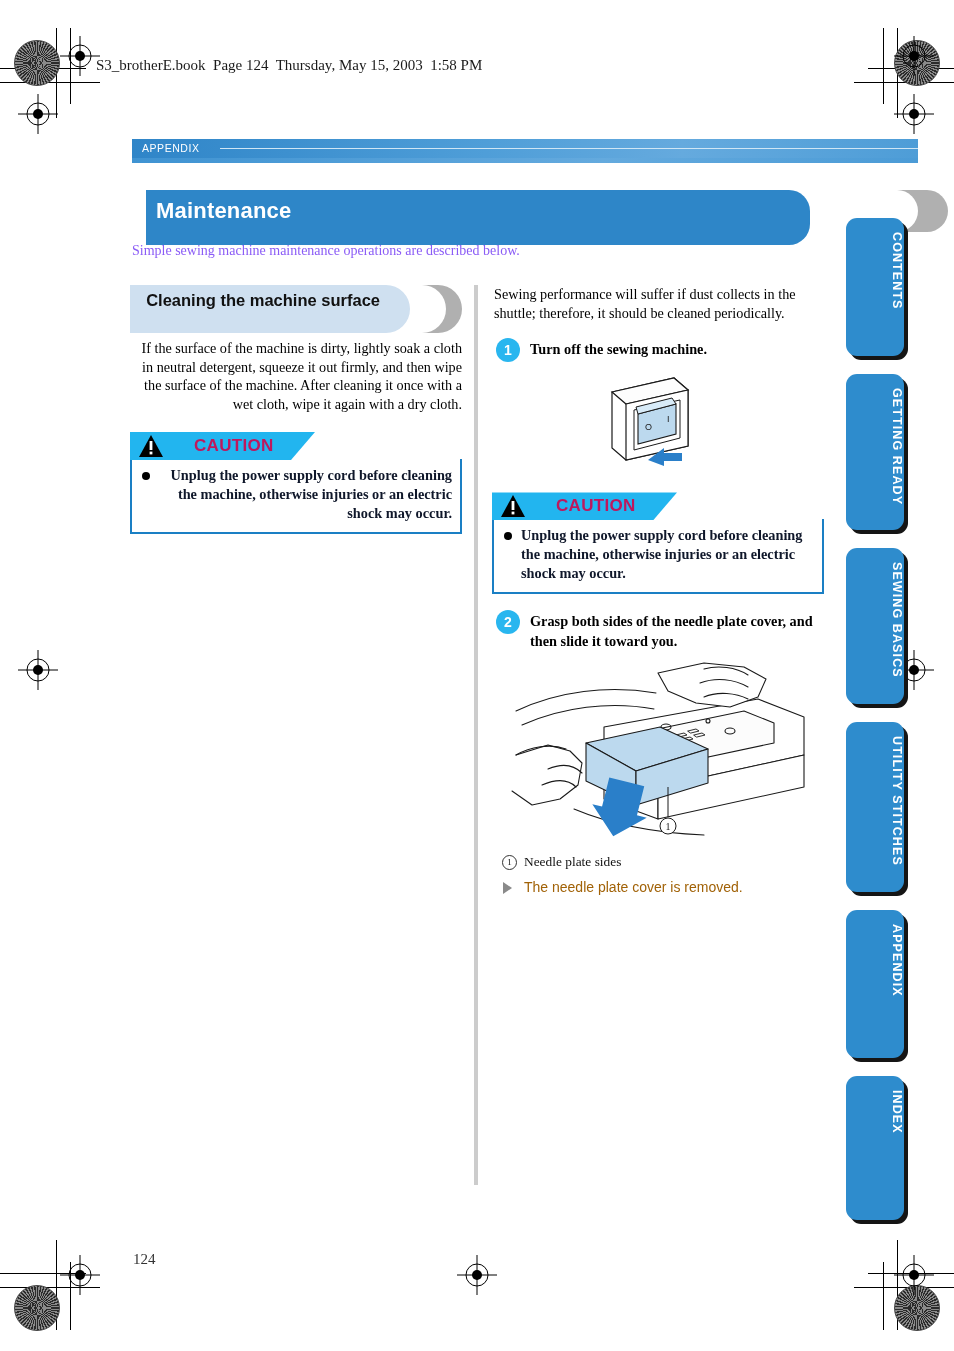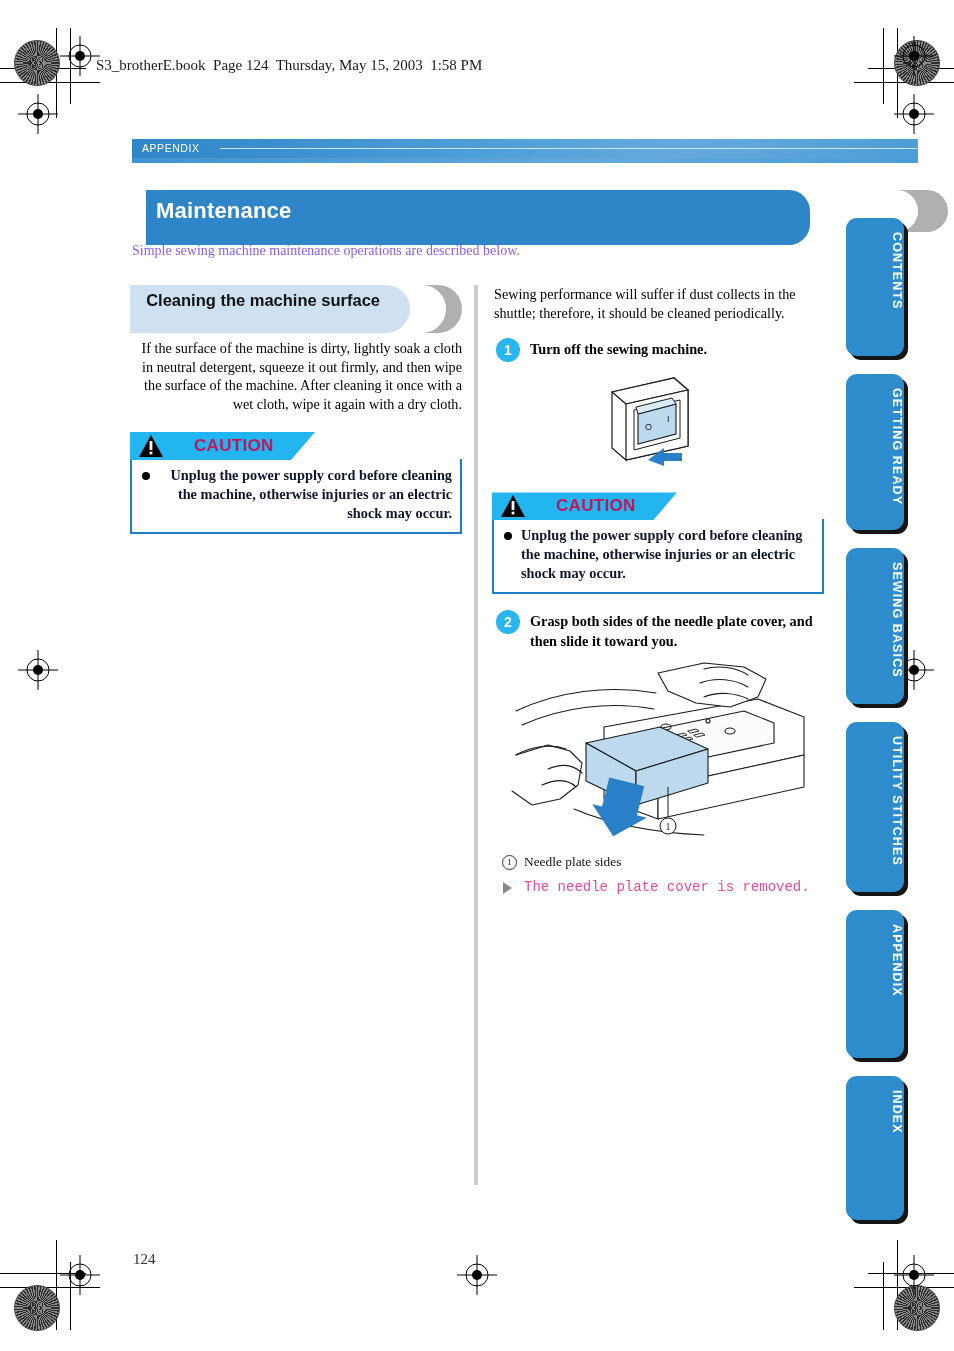--- a/index.html
+++ b/index.html
@@ -247,23 +247,23 @@
     width: 13px; height: 13px;
     border: 1px solid #333;
     border-radius: 50%;
     font-size: 9px;
     line-height: 13px;
     text-align: center;
     color: #111;
   }
   .result-row {
     position: relative;
-    font-family: Liberation Mono, monospace;
+    font-family: Liberation Sans, sans-serif;
     font-size: 14px;
-    color: #ec4899;
+    color: #a16207;
     margin: 9px 0 0 10px;
     padding-left: 22px;
   }
   .result-row .tri {
     position: absolute;
     left: 1px; top: 3px;
     width: 0; height: 0;
     border-left: 9px solid #8a8a8a;
     border-top: 6px solid transparent;
     border-bottom: 6px solid transparent;

